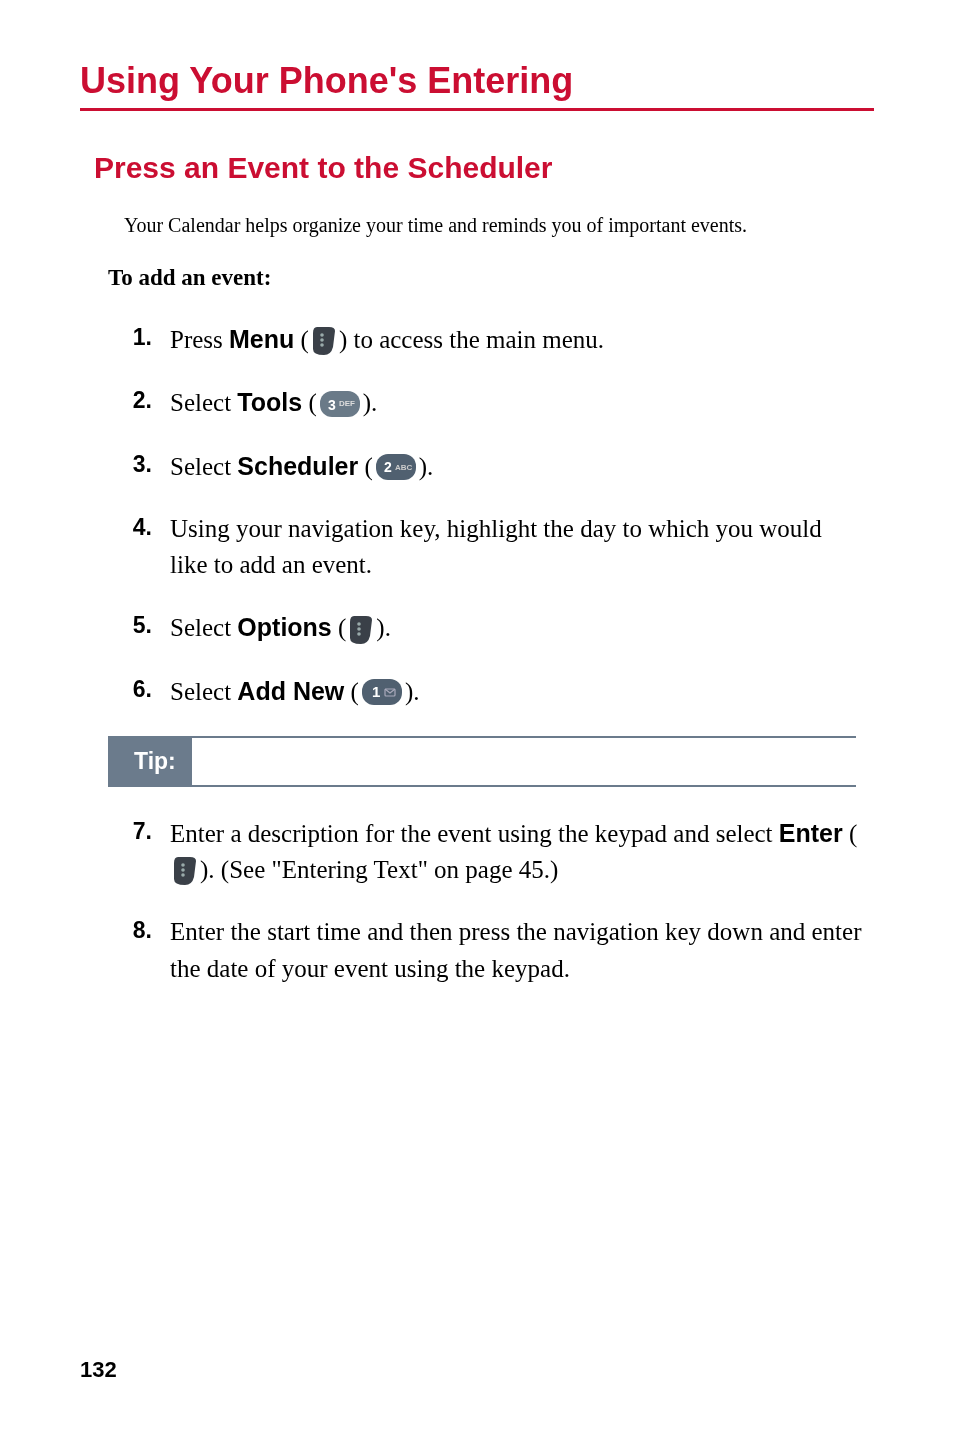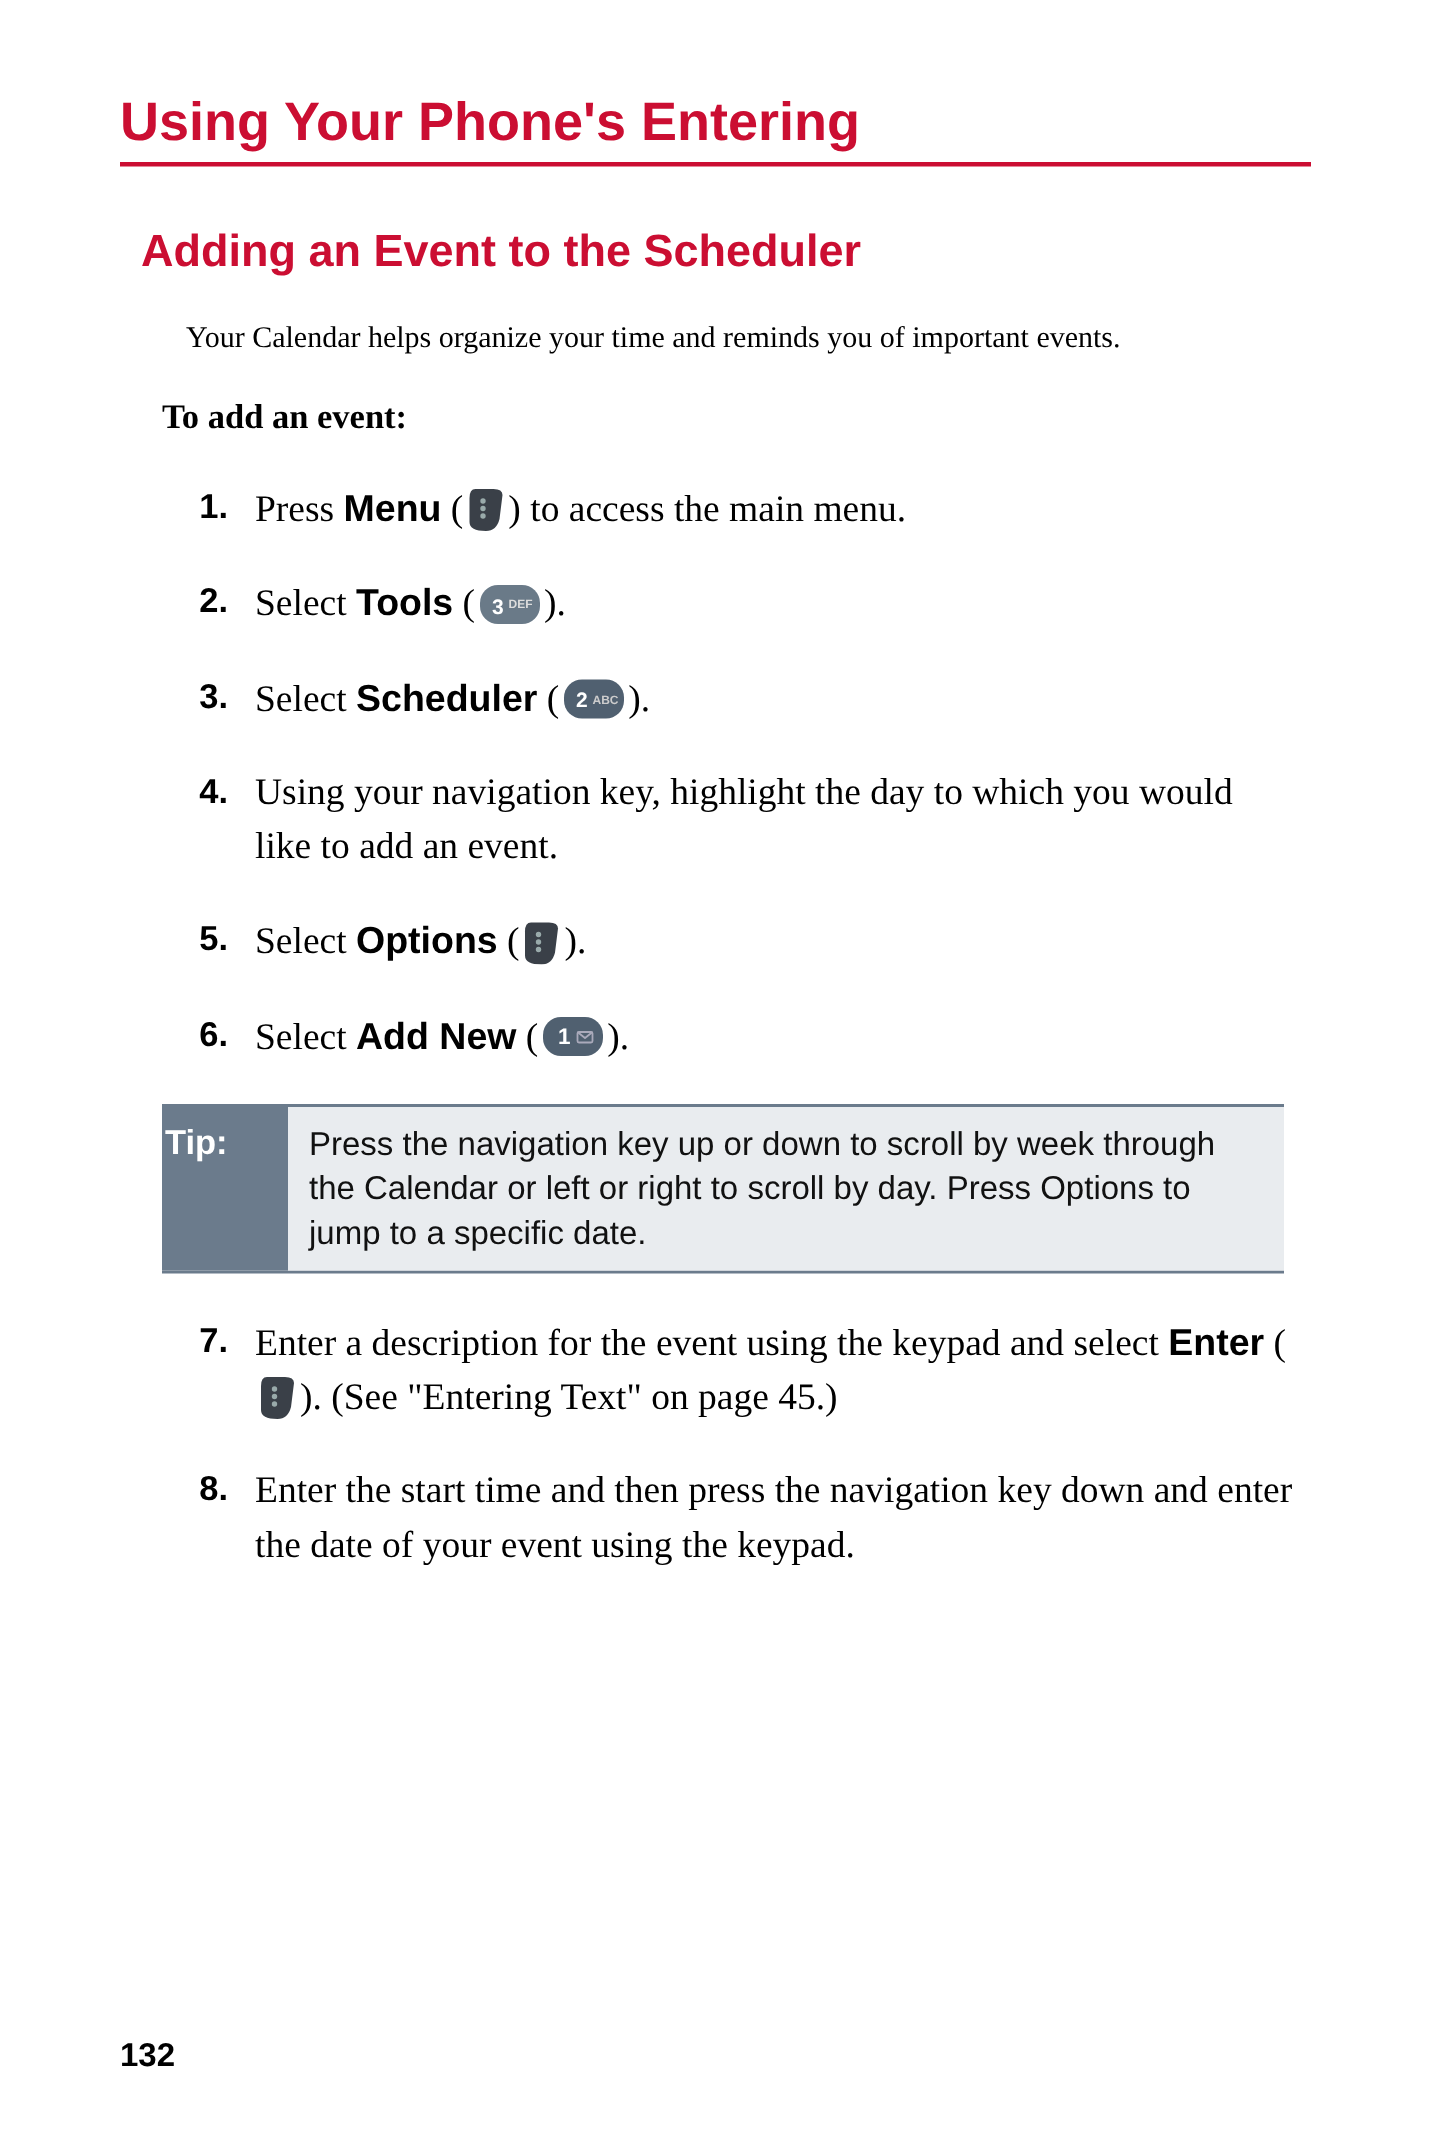--- a/index.html
+++ b/index.html
@@ -87,21 +87,21 @@
       margin: 8px 18px 28px 28px;
       border-top: 2px solid #6b7b8c;
       border-bottom: 2px solid #6b7b8c;
     }
     .tip-label {
       font-family: Arial, sans-serif;
       font-weight: bold;
       font-size: 23px;
       color: #ffffff;
       background: #6b7b8c;
-      padding: 10px 14px 10px 2px;
+      padding: 10px 14px 10px 26px;
       width: 84px;
       flex-shrink: 0;
     }
     .tip-content {
       font-family: Arial, sans-serif;
       font-size: 22px;
       line-height: 1.35;
       padding: 10px 14px 10px 14px;
       background: #e9ecef;
       flex: 1;
@@ -119,21 +119,21 @@
     }
     .page-number {
       margin-right: 50px;
     }
   </style>
 </head>
 <body>
 
 <h1 class="page-heading">Using Your Phone's Entering</h1>
 
-<h2 class="section-heading">Adding an Event to the Scheduler</h2>
+<h2 class="section-heading">Press an Event to the Scheduler</h2>
 
 <p class="intro-paragraph">Your Calendar helps organize your time and reminds you of important events.</p>
 
 <p class="sub-heading">To add an event:</p>
 
 <ol class="step-list" id="step-list-1">
     <li class="step-item">
       <span class="step-number">1.</span>
       <span class="step-body">Press <span class="bold-sans">Menu</span> (<svg class="inline-icon" width="26" height="30" viewBox="0 0 26 30">
           <path d="M6 2 Q2 2 2 8 L2 24 Q2 30 13 30 Q20 30 22 22 L24 6 Q24 2 18 2 Z" fill="#3a4048"></path>
@@ -177,21 +177,20 @@
           <rect x="1" y="1" width="40" height="26" rx="12" fill="#506070"></rect>
           <text x="11" y="19" font-family="Arial" font-size="15" font-weight="bold" fill="#fff">1</text>
           <rect x="24" y="11" width="10" height="7" rx="1" fill="none" stroke="#aab" stroke-width="1.2"></rect>
           <path d="M24 11 L29 15 L34 11" fill="none" stroke="#aab" stroke-width="1.2"></path>
         </svg>).</span>
     </li>
   </ol>
 
 <div class="tip-box">
   <div class="tip-label">Tip:</div>
-  <div class="tip-content">Press the navigation key up or down to scroll by week through the Calendar or left or right to scroll by day. Press Options to jump to a specific date.</div>
 </div>
 
 <ol class="step-list" id="step-list-2">
     <li class="step-item">
       <span class="step-number">7.</span>
       <span class="step-body">Enter a description for the event using the keypad and select <span class="bold-sans">Enter</span> (<svg class="inline-icon" width="26" height="30" viewBox="0 0 26 30">
           <path d="M6 2 Q2 2 2 8 L2 24 Q2 30 13 30 Q20 30 22 22 L24 6 Q24 2 18 2 Z" fill="#3a4048"></path>
           <circle cx="11" cy="10" r="1.8" fill="#9aa"></circle>
           <circle cx="11" cy="15" r="1.8" fill="#9aa"></circle>
           <circle cx="11" cy="20" r="1.8" fill="#9aa"></circle>

